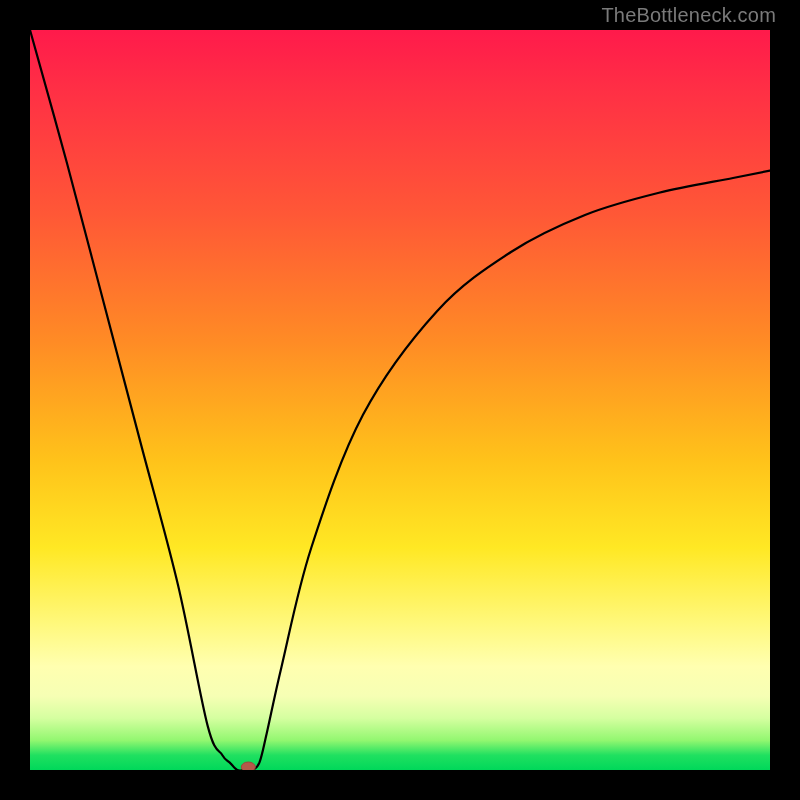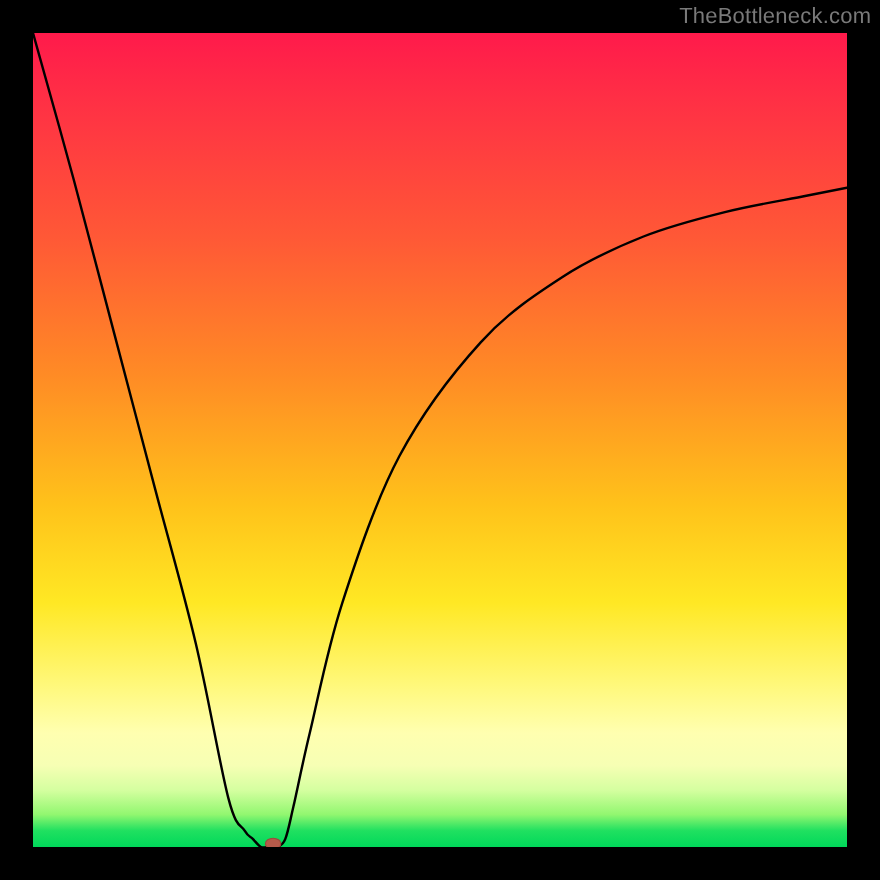--- a/index.html
+++ b/index.html
@@ -62,21 +62,21 @@
     stroke-linecap: round;
   }
   .marker {
     fill: #b55a4a;
     stroke: #9c4a3c;
     stroke-width: 1;
   }
   .watermark {
     position: absolute;
     top: 4px;
-    right: 8px;
+    right: 24px;
     color: #7a7a7a;
     font-size: 20px;
     letter-spacing: 0.2px;
   }
 </style>
 </head>
 <body>
 
 <div class="frame">
 

